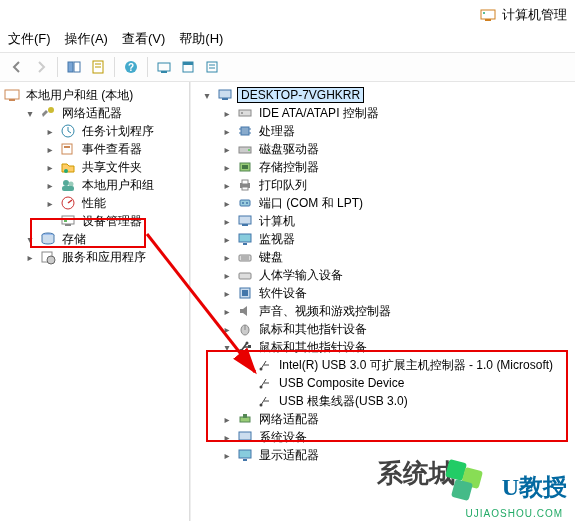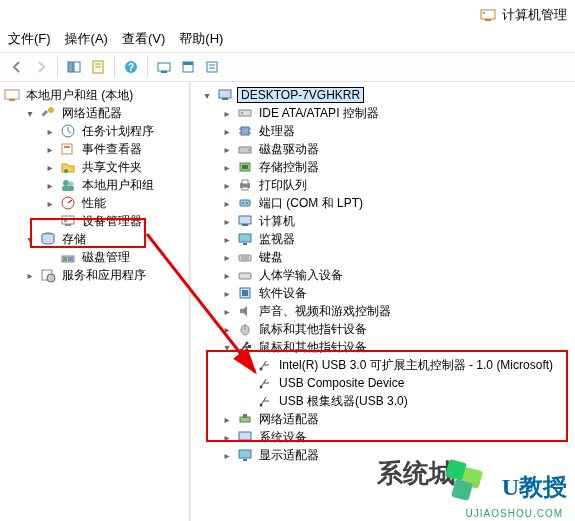--- a/index.html
+++ b/index.html
@@ -293,35 +293,20 @@
             <div class="node">
               <span class="twisty">▾</span>
               <span class="ic">
                   <svg width="16" height="16">
                     <ellipse cx="8" cy="4" rx="6" ry="2" fill="#9be" stroke="#47a"></ellipse>
                     <path d="M2 4 v7 a6 2 0 0 0 12 0 v-7" fill="#cde" stroke="#47a"></path>
                   </svg>
                 </span>
               <span class="label">存储</span>
             </div>
-            <ul>
-              <li>
-                  <div class="node">
-                    <span class="twisty empty"></span>
-                    <span class="ic">
-                      <svg width="16" height="16">
-                        <rect x="2" y="7" width="12" height="6" fill="#ccc" stroke="#888"></rect>
-                        <rect x="3" y="8" width="4" height="4" fill="#6a6"></rect>
-                        <rect x="8" y="8" width="5" height="4" fill="#69c"></rect>
-                      </svg>
-                    </span>
-                    <span class="label">磁盘管理</span>
-                  </div>
-                </li>
-            </ul>
           </li>
           <li>
             <div class="node">
               <span class="twisty">▸</span>
               <span class="ic">
                   <svg width="16" height="16">
                     <rect x="2" y="3" width="10" height="10" fill="#fff" stroke="#888"></rect>
                     <circle cx="11" cy="11" r="4" fill="#ccc" stroke="#666"></circle>
                   </svg>
                 </span>

